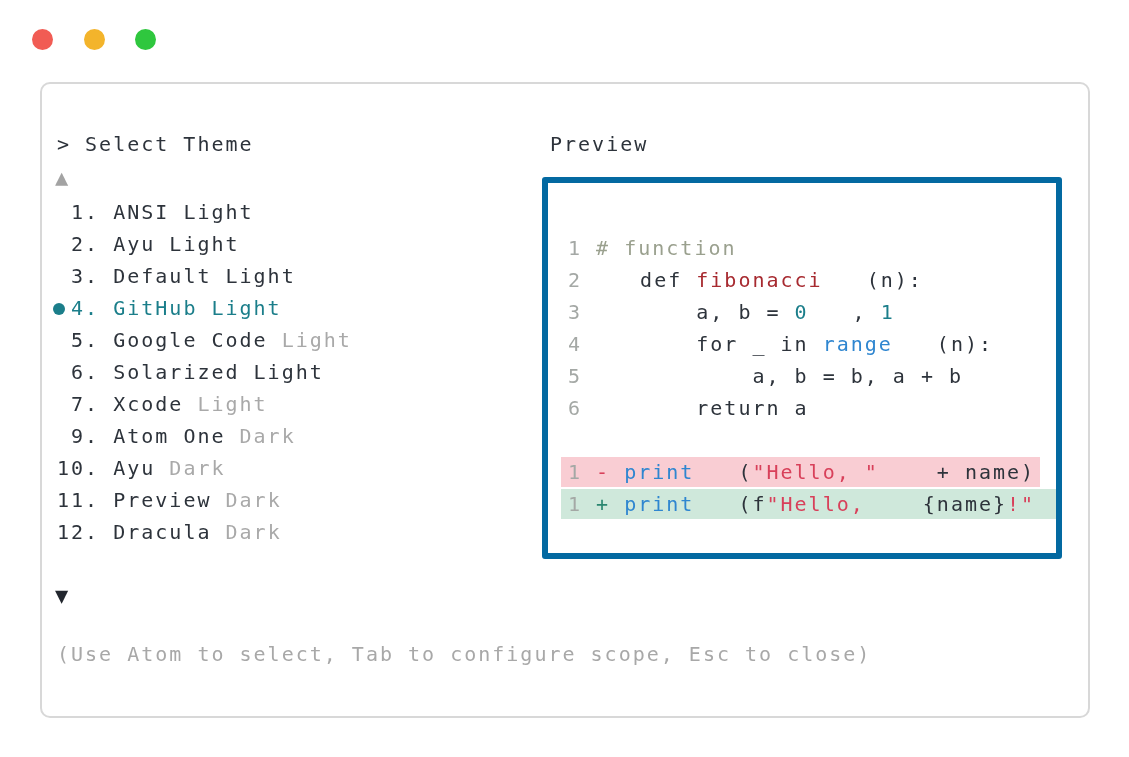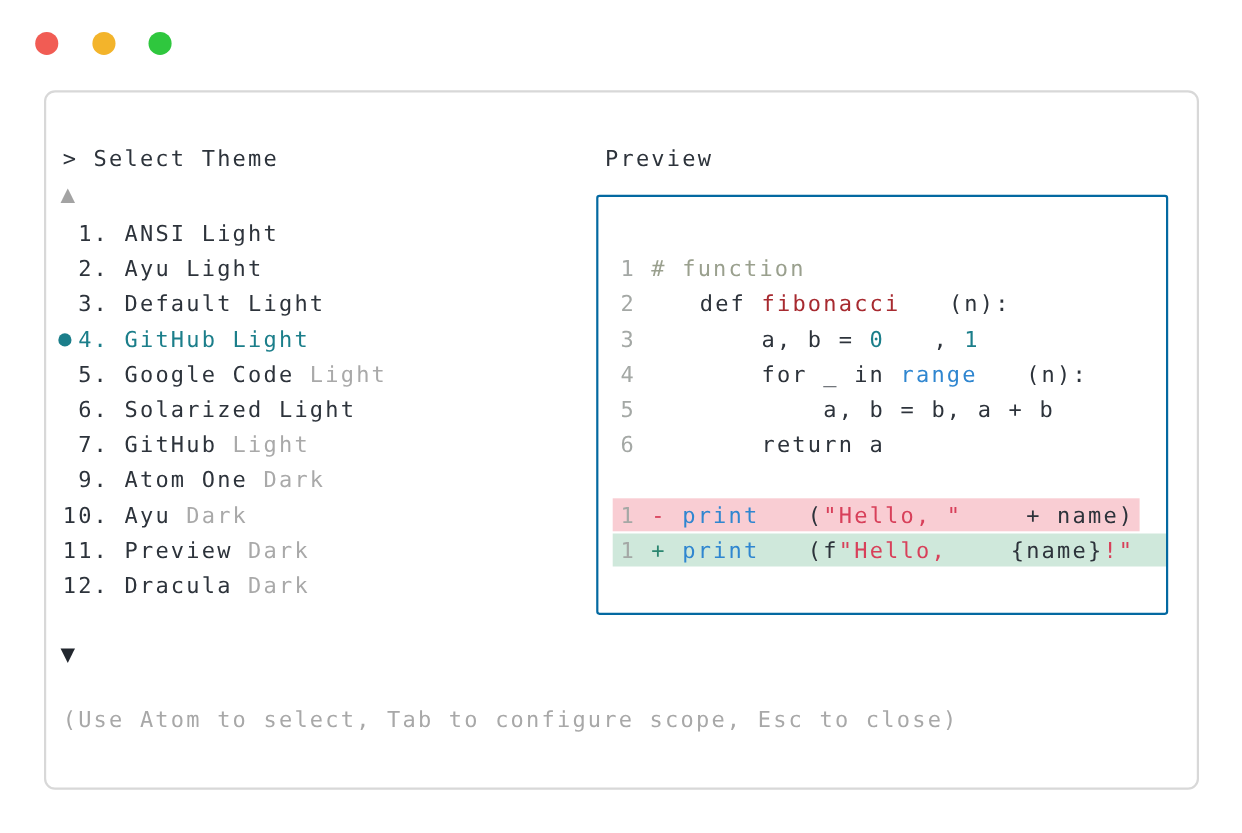--- a/index.html
+++ b/index.html
@@ -34,21 +34,21 @@
   .theme-row.selected { color:#1b7e8a; }
   .theme-row .suffix { color:#a9a9a9; }
 
   .bullet { position:absolute; left:11px; top:219px; width:12px; height:12px;
             border-radius:50%; background:#1b7e8a; }
 
   .help { position:absolute; left:15px; top:554px; color:#a8a8a8; }
 
   
   .preview-box { position:absolute; left:500px; top:93px; width:520px; height:382px;
-                 background:#fff; border:2px solid #0369a1; border-radius:3px; overflow:hidden; }
+                 background:#fff; border:6px solid #0369a1; border-radius:3px; overflow:hidden; }
   .code { margin:0; padding:49px 0 0 20px; font-family:"DejaVu Sans Mono", monospace;
           font-size:20px; line-height:32px; letter-spacing:2px; }
   .code-line { white-space:pre; min-height:32px; }
   .tok-lineno  { color:#a4a8a5; }
   .tok-plain   { color:#2d333b;margin-left:44px; }
   .tok-comment { color:#9aa08e; }
   .tok-func    { color:#a72a30; }
   .tok-num     { color:#1b7e8a; }
   .tok-call    { color:#2f86d0; }
   .tok-str     { color:#d8405a; }
@@ -79,21 +79,21 @@
 
     <span class="bullet"></span>
 
     <ul class="theme-list" id="theme-list">
         <li class="theme-row"><span class="item-num"> 1. </span><span class="item-name">ANSI Light</span></li>
         <li class="theme-row"><span class="item-num"> 2. </span><span class="item-name">Ayu Light</span></li>
         <li class="theme-row"><span class="item-num"> 3. </span><span class="item-name">Default Light</span></li>
         <li class="theme-row selected"><span class="item-num"> 4. </span><span class="item-name">GitHub Light</span></li>
         <li class="theme-row"><span class="item-num"> 5. </span><span class="item-name">Google Code</span><span class="suffix"> Light</span></li>
         <li class="theme-row"><span class="item-num"> 6. </span><span class="item-name">Solarized Light</span></li>
-        <li class="theme-row"><span class="item-num"> 7. </span><span class="item-name">GitHub</span><span class="suffix"> Light</span></li>
+        <li class="theme-row"><span class="item-num"> 7. </span><span class="item-name">Xcode</span><span class="suffix"> Light</span></li>
         <li class="theme-row"><span class="item-num"> 9. </span><span class="item-name">Atom One</span><span class="suffix"> Dark</span></li>
         <li class="theme-row"><span class="item-num">10. </span><span class="item-name">Ayu</span><span class="suffix"> Dark</span></li>
         <li class="theme-row"><span class="item-num">11. </span><span class="item-name">Preview</span><span class="suffix"> Dark</span></li>
         <li class="theme-row"><span class="item-num">12. </span><span class="item-name">Dracula</span><span class="suffix"> Dark</span></li>
       </ul>
 
     <div class="scroll-ind scroll-down">▼</div>
 
     <div class="preview-box">
       <pre class="code" id="code-block"><div class="code-line"><span class="line-inner"><span class="tok-lineno">1 </span><span class="tok-comment"># function</span></span></div><div class="code-line"><span class="line-inner"><span class="tok-lineno">2 </span><span class="tok-plain">def </span><span class="tok-func">fibonacci</span><span class="tok-plain">(n):</span></span></div><div class="code-line"><span class="line-inner"><span class="tok-lineno">3 </span><span class="tok-plain">    a, b = </span><span class="tok-num">0</span><span class="tok-plain">, </span><span class="tok-num">1</span></span></div><div class="code-line"><span class="line-inner"><span class="tok-lineno">4 </span><span class="tok-plain">    for _ in </span><span class="tok-call">range</span><span class="tok-plain">(n):</span></span></div><div class="code-line"><span class="line-inner"><span class="tok-lineno">5 </span><span class="tok-plain">        a, b = b, a + b</span></span></div><div class="code-line"><span class="line-inner"><span class="tok-lineno">6 </span><span class="tok-plain">    return a</span></span></div><div class="code-line"></div><div class="code-line removed"><span class="line-inner"><span class="tok-lineno">1 </span><span class="tok-del">- </span><span class="tok-call">print</span><span class="tok-plain">(</span><span class="tok-str">"Hello, "</span><span class="tok-plain"> + name)</span></span></div><div class="code-line added"><span class="line-inner"><span class="tok-lineno">1 </span><span class="tok-ins">+ </span><span class="tok-call">print</span><span class="tok-plain">(f</span><span class="tok-str">"Hello, </span><span class="tok-plain">{name}</span><span class="tok-str">!"</span><span class="tok-plain">)</span></span></div></pre>

